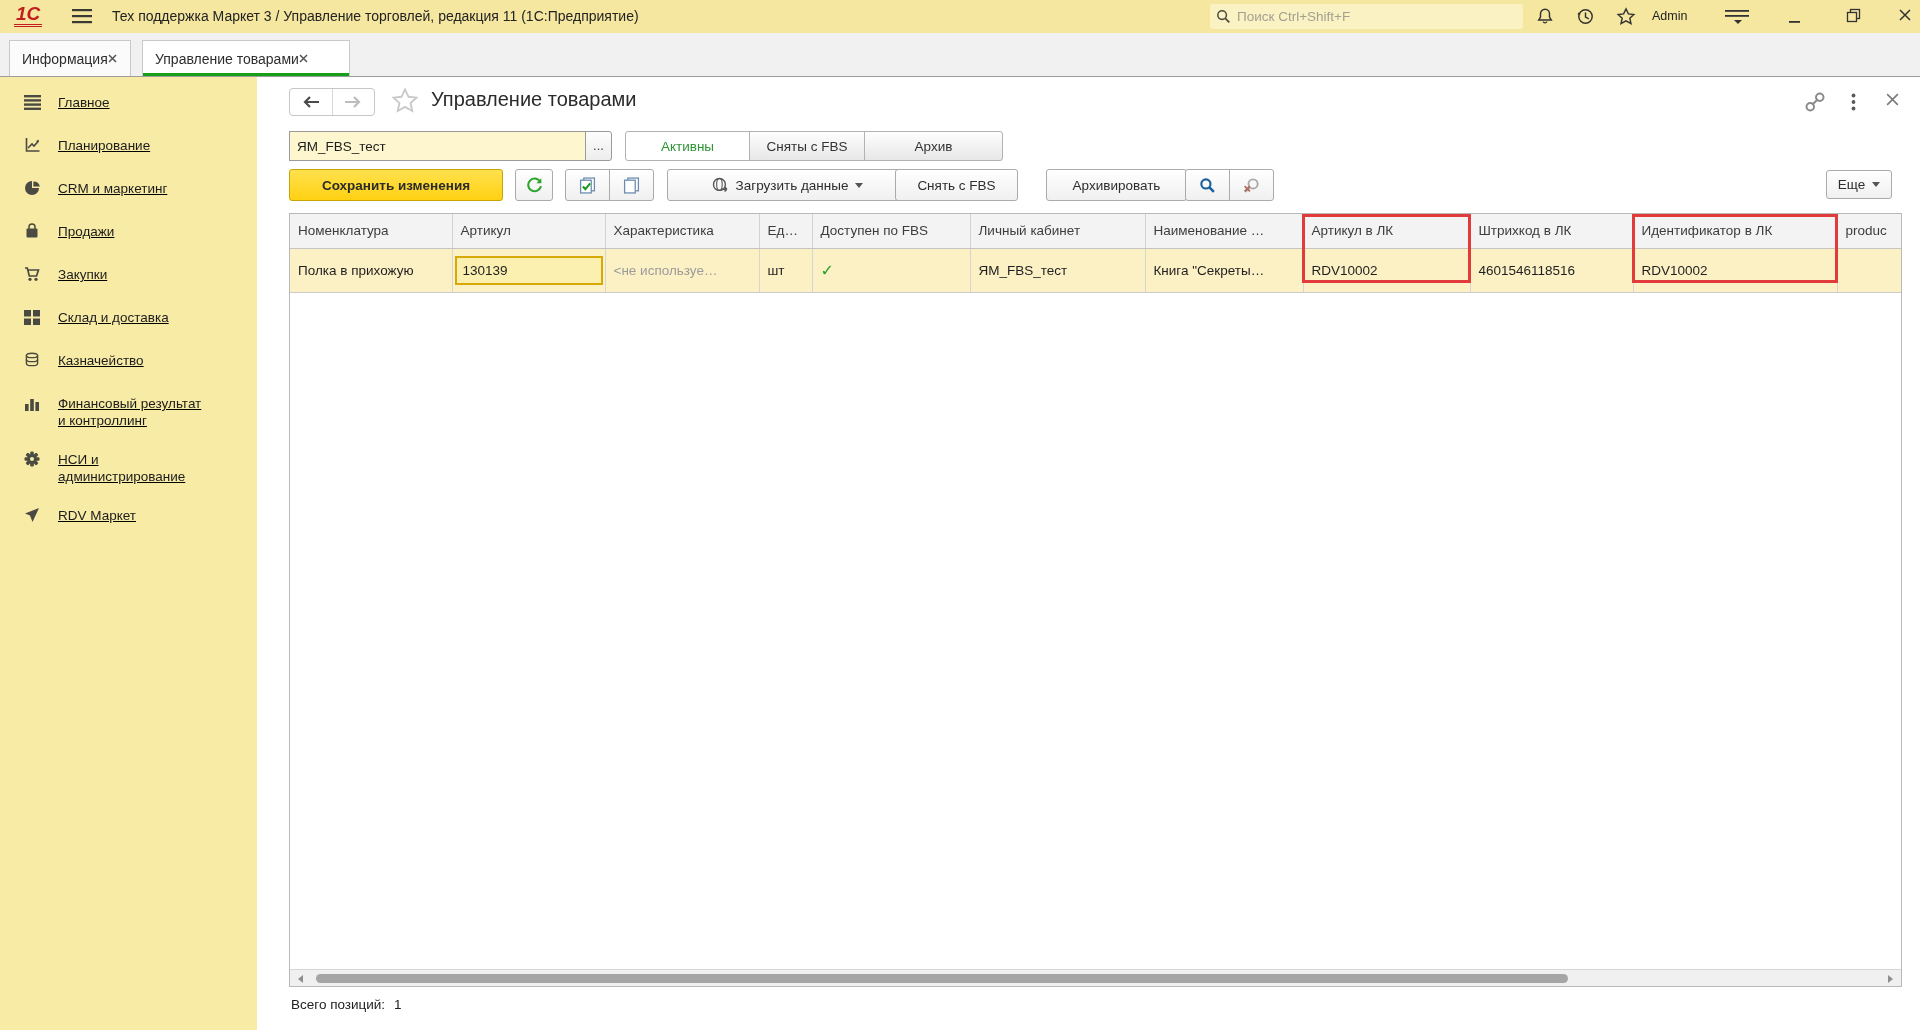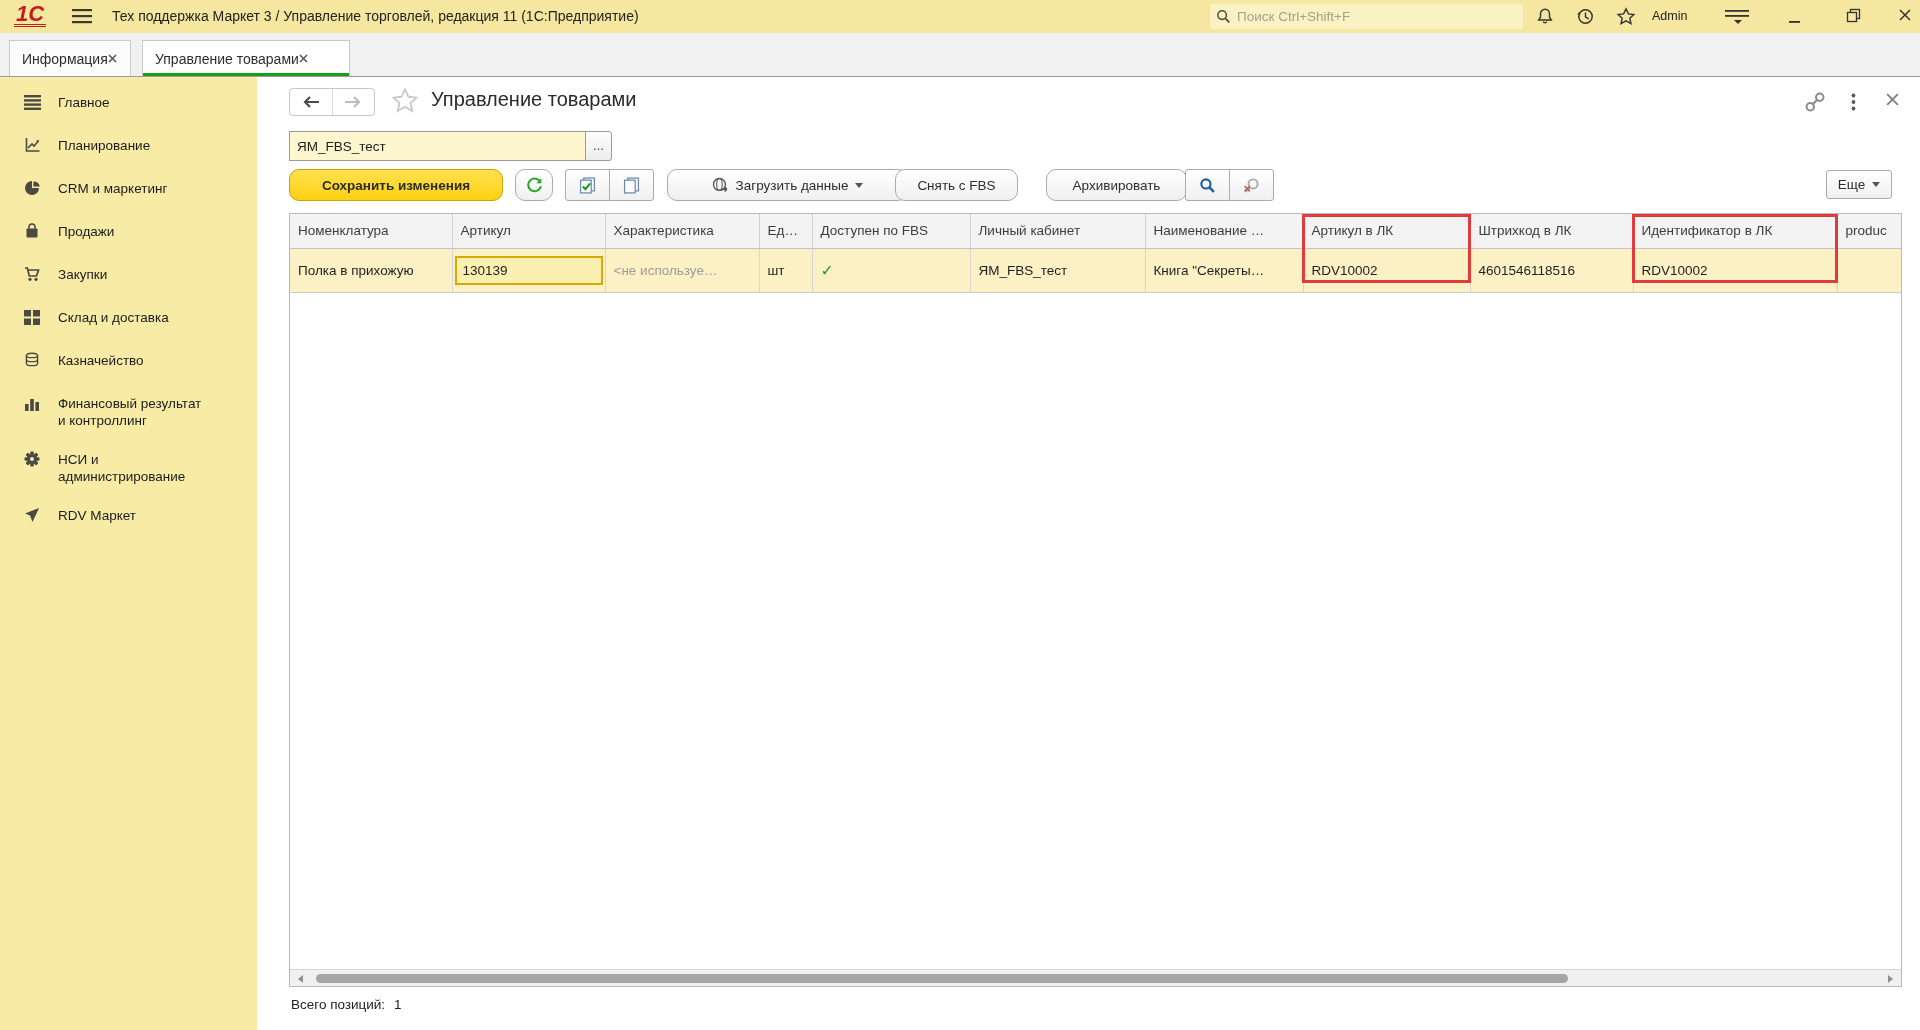--- a/index.html
+++ b/index.html
@@ -3,21 +3,21 @@
 <meta charset="utf-8">
 <style>
   * { box-sizing: border-box; margin: 0; padding: 0; }
   html,body { width:1920px; height:1030px; overflow:hidden; }
   body { font-family:"Liberation Sans","DejaVu Sans",sans-serif; background:#fff; }
   #app { position:relative; width:1920px; height:1030px; background:#fff; }
 
   
   .topbar { position:absolute; left:0; top:0; width:1920px; height:33px; background:#F5E7A0; }
   .logo-1c { position:absolute; left:14px; top:4px; font-weight:bold; font-style:italic;
-             font-size:22px; color:#C41F1F; border-bottom:3px double #C41F1F; line-height:20px; padding:0 2px;}
+             font-size:19px; color:#C41F1F; border-bottom:3px double #C41F1F; line-height:20px; padding:0 2px;}
   .hamburger { position:absolute; left:72px; top:8px; }
   .app-title { position:absolute; left:112px; top:8px; font-size:14px; color:#232323; white-space:nowrap; }
   .tb-search { position:absolute; left:1210px; top:4px; width:313px; height:25px; background:#FAF2C3;
                border-radius:3px; display:flex; align-items:center; padding:0 6px; }
   .tb-search input { flex:1; border:none; outline:none; background:transparent; font-size:13.5px; color:#333;
                      font-family:"Liberation Sans","DejaVu Sans",sans-serif; }
   .tb-search input::placeholder { color:#A4A091; }
   .tb-ico { position:absolute; top:7px; cursor:default; }
   .tb-user { position:absolute; top:9px; left:1652px; font-size:12.5px; color:#222; }
 
@@ -25,21 +25,21 @@
   .tabbar { position:absolute; left:0; top:33px; width:1920px; height:44px; background:#F1F1F1;
             border-bottom:1px solid #9C9C9C; }
   .tab { position:absolute; bottom:0; height:36px; display:flex; align-items:center; 
          padding:0 12px; font-size:14px; color:#2e2e2e;
          border:1px solid #C9C9C9; border-bottom:none; background:#FBFBFB; }
   .tab.active { background:#FFFFFF; }
   .tab.active .tab-underline { position:absolute; left:0; right:0; bottom:0; height:3px; background:#17A017; }
 
   
   .sidebar { position:absolute; left:0; top:77px; width:257px; height:953px; background:#F8EBA6;
-             padding:16px 0 0 22px; display:flex; flex-direction:column; gap:21px; }
+             padding:16px 0 0 22px; display:flex; flex-direction:column; gap:21px;text-decoration:underline; }
   .side-item { display:flex; align-items:flex-start; gap:16px; min-height:22px; cursor:default; }
   .side-item .s-ico { width:20px; height:18px; flex:0 0 20px; display:flex; align-items:center; justify-content:center; }
   .side-item .s-label { font-size:13.5px; color:#1c1c1c; line-height:17px; width:150px; padding-top:1px; }
 
   
   .main { position:absolute; left:257px; top:77px; width:1663px; height:953px; background:#fff; }
 
   .nav-group { position:absolute; left:32px; top:11px; width:86px; height:28px; background:#fff;
                border:1px solid #C6C6C6; border-radius:4px; display:flex; }
   .nav-btn { flex:1; display:flex; align-items:center; justify-content:center; }
@@ -56,21 +56,21 @@
               display:flex; align-items:flex-end; justify-content:center; padding-bottom:7px; }
 
   .seg { position:absolute; left:368px; top:54px; height:30px; display:flex; }
   .seg-btn { height:30px; border:1px solid #B2B2B2; background:linear-gradient(#FEFEFE,#E7E7E7);
              display:flex; align-items:center; justify-content:center; font-size:13.5px; color:#333; }
   .seg-btn + .seg-btn { margin-left:-1px; }
   .seg-btn.first { border-radius:3px 0 0 3px; }
   .seg-btn.last { border-radius:0 3px 3px 0; }
   .seg-btn.selected { background:#FFFFFF; color:#2D9635; }
 
-  .btn { position:absolute; top:92px; height:32px; border:1px solid #ABABAB; border-radius:10px;
+  .btn { position:absolute; top:92px; height:32px; border:1px solid #ABABAB; border-radius:3px;
          background:linear-gradient(#FFFFFF,#F0F0F0); display:flex; align-items:center; justify-content:center;
          font-size:13.5px; color:#2e2e2e; gap:7px; }
   .btn-save { left:32px; width:214px; background:linear-gradient(#FFE14E,#FFD112); border:1px solid #C7A303;
               font-weight:bold; color:#2B2B2B; }
   .btn-refresh { left:258px; width:38px; }
   .btn-grp { position:absolute; top:92px; display:flex; }
   .btn-grp .gbtn { width:45px; height:32px; border:1px solid #ABABAB; background:linear-gradient(#FFFFFF,#F0F0F0);
                    display:flex; align-items:center; justify-content:center; }
   .btn-grp .gbtn + .gbtn { margin-left:-1px; }
   .btn-grp .gbtn.first { border-radius:3px 0 0 3px; }
@@ -361,20 +361,25 @@
     <div class="hdr-ico" style="left:1628px;top:15px">
       <svg width="15" height="15" viewBox="0 0 14 14">
           <path d="M2 2l10 10M12 2L2 12" stroke="#7a7a7a" stroke-width="1.5"></path>
         </svg>
     </div>
 
     <div class="filter-input">
       <span>ЯМ_FBS_тест</span>
     </div>
     <div class="dots-btn">...</div>
+    <div class="seg">
+      <div class="seg-btn first selected" style="width:125px">Активны</div>
+      <div class="seg-btn" style="width:116px">Сняты с FBS</div>
+      <div class="seg-btn last" style="width:139px">Архив</div>
+    </div>
 
     <div class="btn btn-save">Сохранить изменения</div>
     <div class="btn btn-refresh">
       <svg width="17" height="17" viewBox="0 0 16 16">
           <path d="M13.6 5A6 6 0 1 0 14 8.6" fill="none" stroke="#2EA52E" stroke-width="1.9"></path>
           <path d="M14.4 1.2v4.6H9.8z" fill="#2EA52E"></path>
         </svg>
     </div>
     <div class="btn-grp grp-check">
       <div class="gbtn first">

